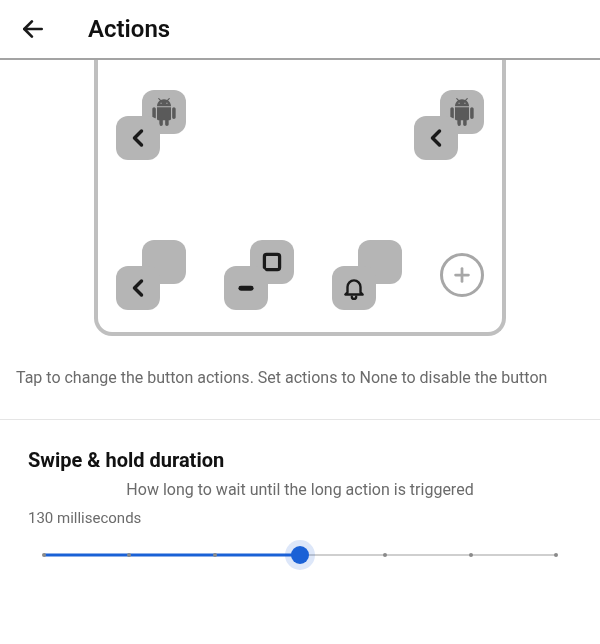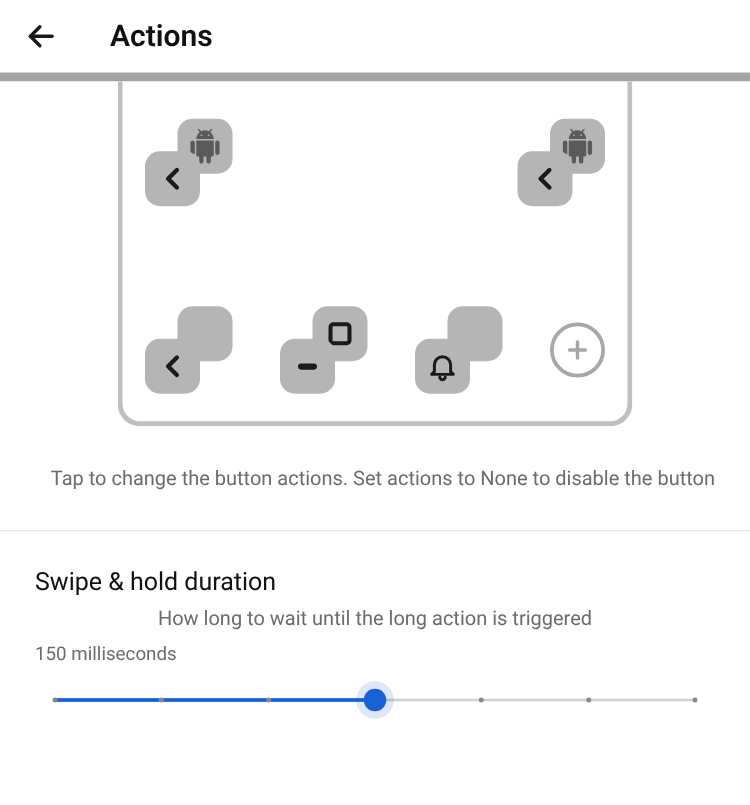--- a/index.html
+++ b/index.html
@@ -7,21 +7,21 @@
       font-family: -apple-system, BlinkMacSystemFont, "Segoe UI", Roboto, sans-serif;
       background: #fff;
       width: 600px;
       height: 644px;
       overflow: hidden;
     }
     .header {
       display: flex;
       align-items: center;
       padding: 14px 18px;
-      border-bottom: 7px solid #a3a3a3;
+      border-bottom: 2px solid #a3a3a3;
     }
     .back-btn {
       width: 30px;
       height: 30px;
       display: flex;
       align-items: center;
       justify-content: center;
       cursor: pointer;
       margin-right: 40px;
     }
@@ -64,29 +64,28 @@
       align-items: center;
       justify-content: center;
     }
     .tile.front { bottom: 0; left: 0; z-index: 2; }
     .tile.back  { top: 0; right: 0; z-index: 1; }
     .hint {
       font-size: 16px;
       color: #6b6b6b;
       padding: 30px 28px 30px 16px;
       line-height: 1.45;
-      text-align: right;
     }
     .divider { height: 1px; background: #e5e5e5; }
     .setting {
       padding: 28px 28px 20px 28px;
     }
     .setting h2 {
       font-size: 20px;
-      font-weight: 400;
+      font-weight: 700;
       color: #111;
       margin-bottom: 8px;
     }
     .setting .desc {
       font-size: 16px;
       color: #6b6b6b;
       margin-bottom: 10px;
       text-align: center;
     }
     .setting .value {
@@ -230,21 +229,21 @@
   </div>
 </div>
 
 <div class="hint">Tap to change the button actions. Set actions to None to disable the button</div>
 
 <div class="divider"></div>
 
 <div class="setting">
   <h2>Swipe &amp; hold duration</h2>
   <div class="desc">How long to wait until the long action is triggered</div>
-  <div class="value">150 milliseconds</div>
+  <div class="value">130 milliseconds</div>
   <div class="slider">
     <div class="track"></div>
     <div class="fill" id="slider-fill" style="width: 50%;"></div>
     <div id="ticks-container">
         <div class="tick" style="left: 0%;"></div>
         <div class="tick" style="left: 16.6667%;"></div>
         <div class="tick" style="left: 33.3333%;"></div>
         <div class="tick" style="left: 50%;"></div>
         <div class="tick" style="left: 66.6667%;"></div>
         <div class="tick" style="left: 83.3333%;"></div>

